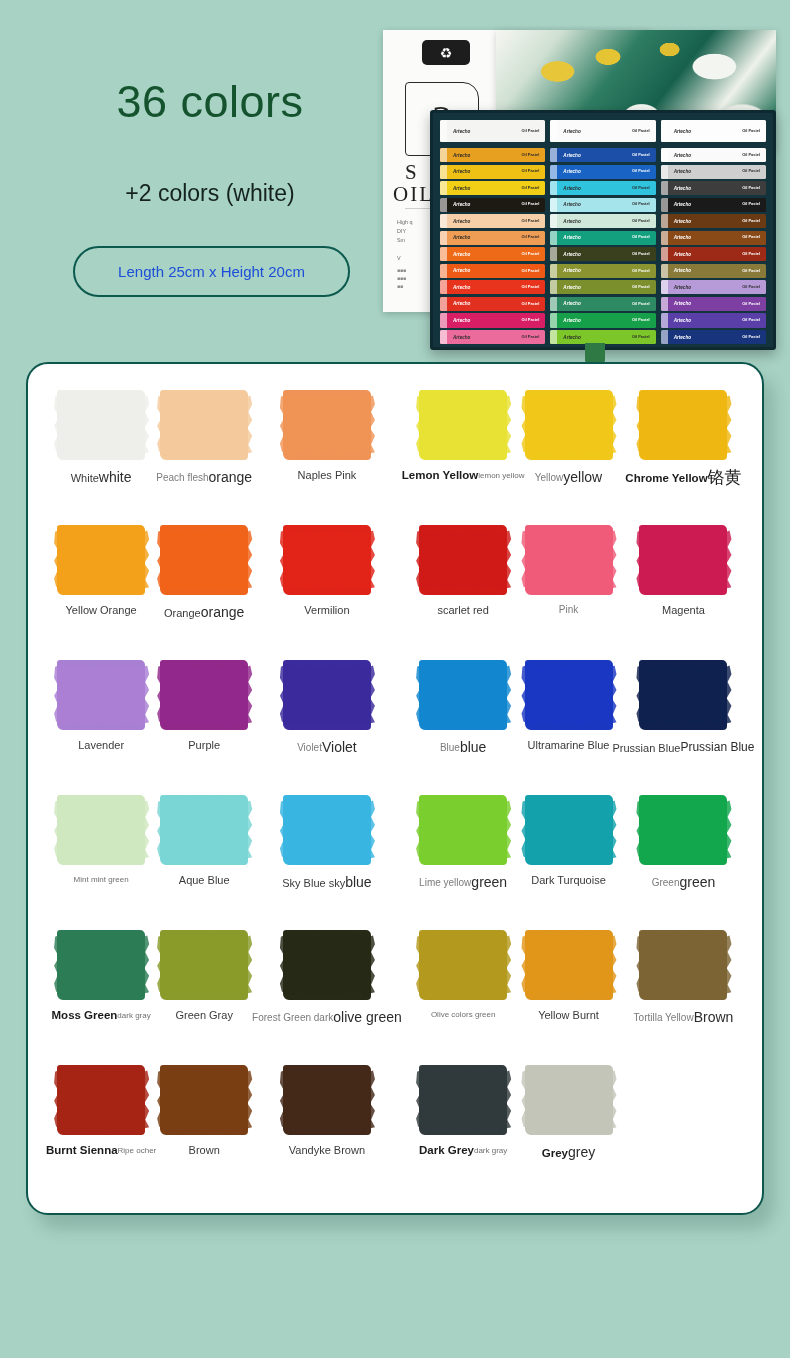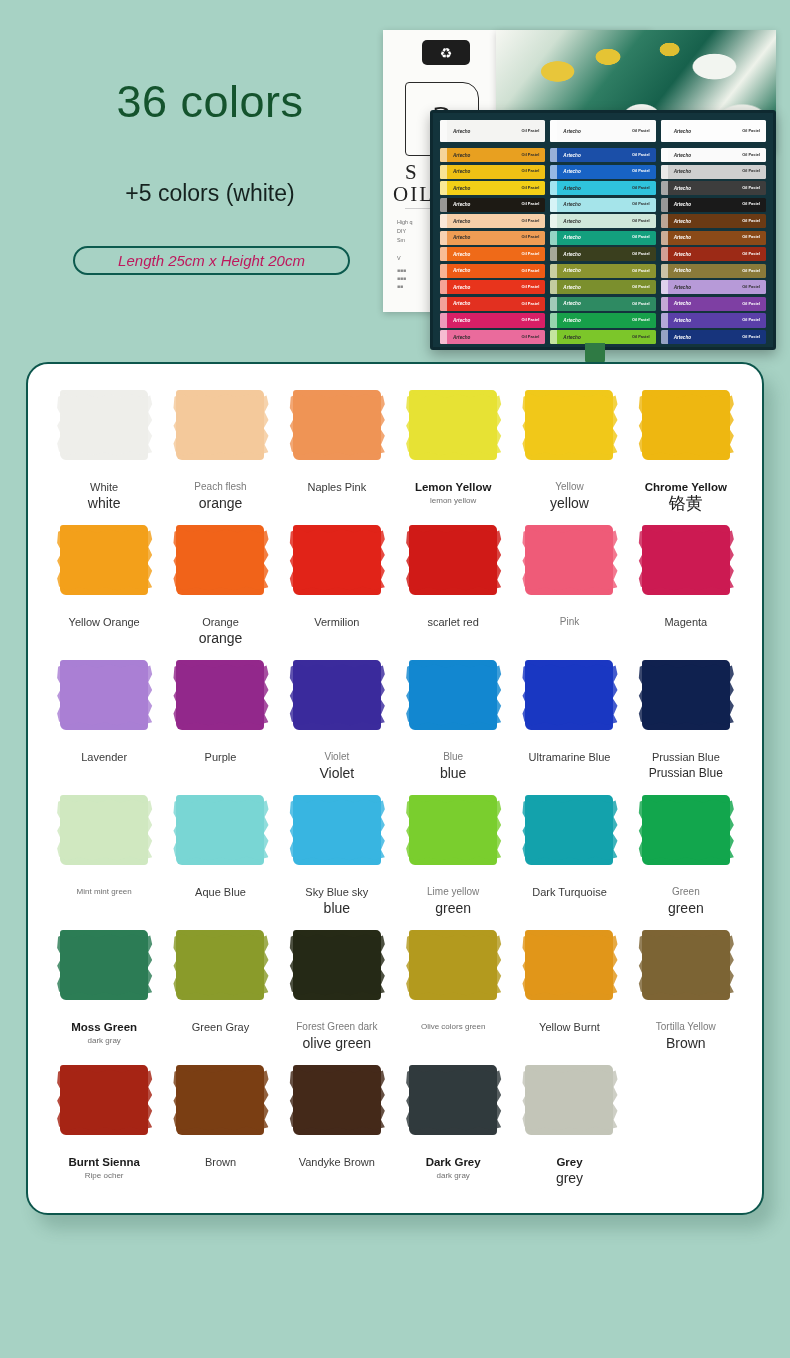--- a/index.html
+++ b/index.html
@@ -35,29 +35,28 @@
     left: 0; top: 180px;
     width: 420px;
     text-align: center;
     font-size: 23px;
     color: #15221f;
   }
 
   .size-pill {
     position: absolute;
     left: 73px; top: 246px;
-    width: 277px; height: 29px;
+    width: 277px; height: 51px;
     border: 2px solid #0c5a4e;
     border-radius: 26px;
     display: flex;
     align-items: center;
     justify-content: center;
     font-size: 15px;
-    color: #be185d;
-    font-style: italic;
+    color: #1d4ed8;
   }
 
   
   .photo-stack {
     position: absolute;
     left: 380px; top: 22px;
     width: 400px; height: 330px;
   }
 
   .leaflet {
@@ -268,32 +267,31 @@
   .label-sub.sm {
     font-size: 8px;
     color: #6f6f6f;
     line-height: 13px;
   }
   .label-sub.cjk {
     font-size: 17px;
     color: #1b1b1b;
   }
   .labels {
-    margin-top: 20px;
+    margin-top: 8px;
     display: flex;
-    flex-direction: column;
     align-items: center;
   }
 </style>
 </head>
 <body>
 
 <div class="hero">
   <div class="hero-title">36 colors</div>
-  <div class="hero-sub">+5 colors (white)</div>
+  <div class="hero-sub">+2 colors (white)</div>
   <div class="size-pill">
     <span>Length 25cm x Height 20cm</span>
   </div>
 
   <div class="photo-stack">
 
     <div class="leaflet">
       <div class="leaflet-badge">
         <span class="recycle-glyph">♻</span>
       </div>

